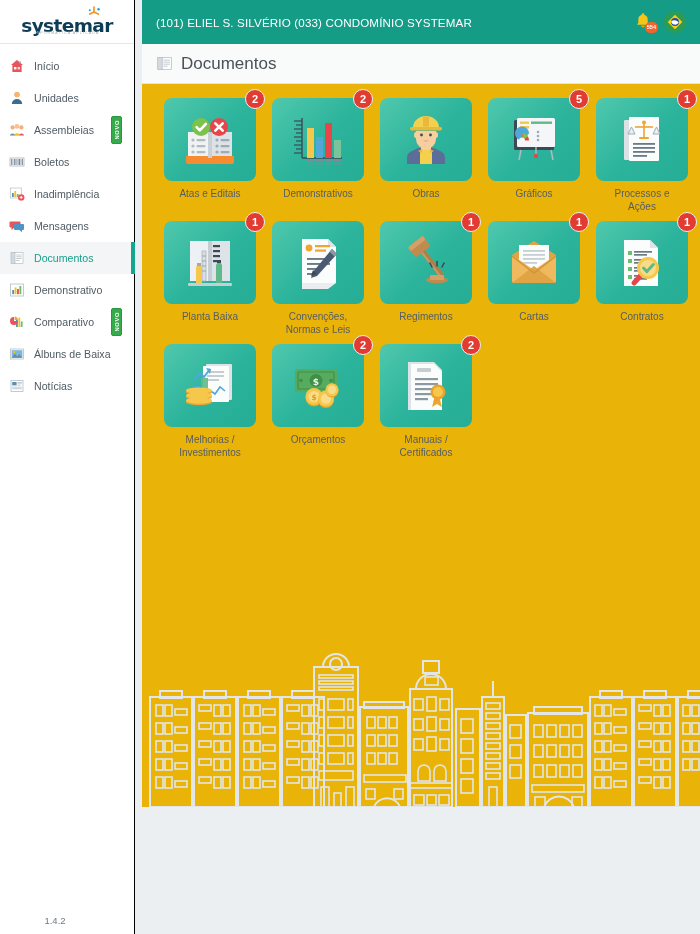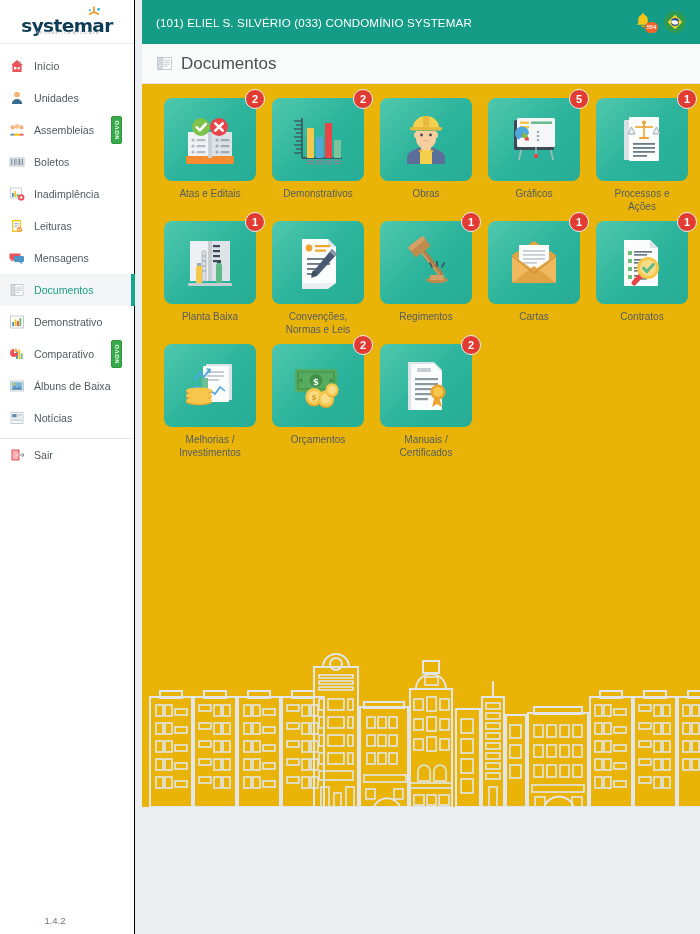--- a/index.html
+++ b/index.html
@@ -243,34 +243,20 @@
               <rect x="5.4" y="5" width="1.8" height="6" fill="#f0c419"></rect>
               <rect x="7.8" y="8" width="1.8" height="3" fill="#6fbf73"></rect>
               <circle cx="12.2" cy="11.4" r="3.2" fill="#e8545a"></circle>
               <path d="M10.7 11.4 h3 M12.2 9.9 v3" stroke="#fff" stroke-width="1"></path>
             </svg>
         </span>
         <span>Inadimplência</span>
       </div>
 
 
-      <div class="nav-item">
-        <span class="ic">
-          <svg viewBox="0 0 16 16">
-              <rect x="3" y="2" width="9" height="12" rx="0.8" fill="#f0c419"></rect>
-              <rect x="4.2" y="3.4" width="6.6" height="9.2" fill="#fff"></rect>
-              <rect x="5.2" y="5" width="4.6" height="0.8" fill="#9aa7b0"></rect>
-              <rect x="5.2" y="6.8" width="4.6" height="0.8" fill="#9aa7b0"></rect>
-              <rect x="5.2" y="8.6" width="3" height="0.8" fill="#9aa7b0"></rect>
-              <circle cx="10.6" cy="11.4" r="2.6" fill="#f0a04b"></circle>
-              <path d="M9.4 11.4 l0.9 0.9 l1.8 -1.8" stroke="#fff" stroke-width="0.9" fill="none"></path>
-            </svg>
-        </span>
-        <span>Leituras</span>
-      </div>
 
       <div class="nav-item">
         <span class="ic">
           <svg viewBox="0 0 16 16">
               <path d="M1.5 3.5 h9 a1 1 0 0 1 1 1 v4 a1 1 0 0 1 -1 1 h-5 l-3 2.4 v-2.4 h-1 a1 1 0 0 1 -1 -1 v-4 a1 1 0 0 1 1 -1 z" fill="#e8545a"></path>
               <path d="M6 6 h8 a1 1 0 0 1 1 1 v4 a1 1 0 0 1 -1 1 h-1 v2.2 l-2.6 -2.2 h-4.4 a1 1 0 0 1 -1 -1 v-4 a1 1 0 0 1 1 -1 z" fill="#4d94c7"></path>
             </svg>
         </span>
         <span>Mensagens</span>
       </div>
@@ -343,31 +329,20 @@
                 <rect x="8.4" y="5.4" width="4.4" height="0.8"></rect>
                 <rect x="8.4" y="6.8" width="3" height="0.8"></rect>
                 <rect x="3.2" y="8.8" width="9.6" height="0.8"></rect>
                 <rect x="3.2" y="10.4" width="9.6" height="0.8"></rect>
               </g>
             </svg>
         </span>
         <span>Notícias</span>
       </div>
 
-      <div class="nav-item sep-top">
-        <span class="ic">
-          <svg viewBox="0 0 16 16">
-              <rect x="2.5" y="2.5" width="8" height="11" fill="#e8545a"></rect>
-              <rect x="3.6" y="3.6" width="5.8" height="8.8" fill="#f8b4b7"></rect>
-              <circle cx="8.6" cy="8" r="0.8" fill="#fff"></circle>
-              <path d="M11 8 h4 M13 6 l2 2 l-2 2" stroke="#7f8c94" stroke-width="1" fill="none"></path>
-            </svg>
-        </span>
-        <span>Sair</span>
-      </div>
     </nav>
 
     <div class="version">1.4.2</div>
   </aside>
 
   <section class="main">
 
     <svg class="skyline" viewBox="0 0 565 160" preserveAspectRatio="none">
       <g fill="none" stroke="#e2e6e8" stroke-width="2">
         <rect x="8" y="50" width="42" height="110"></rect>

